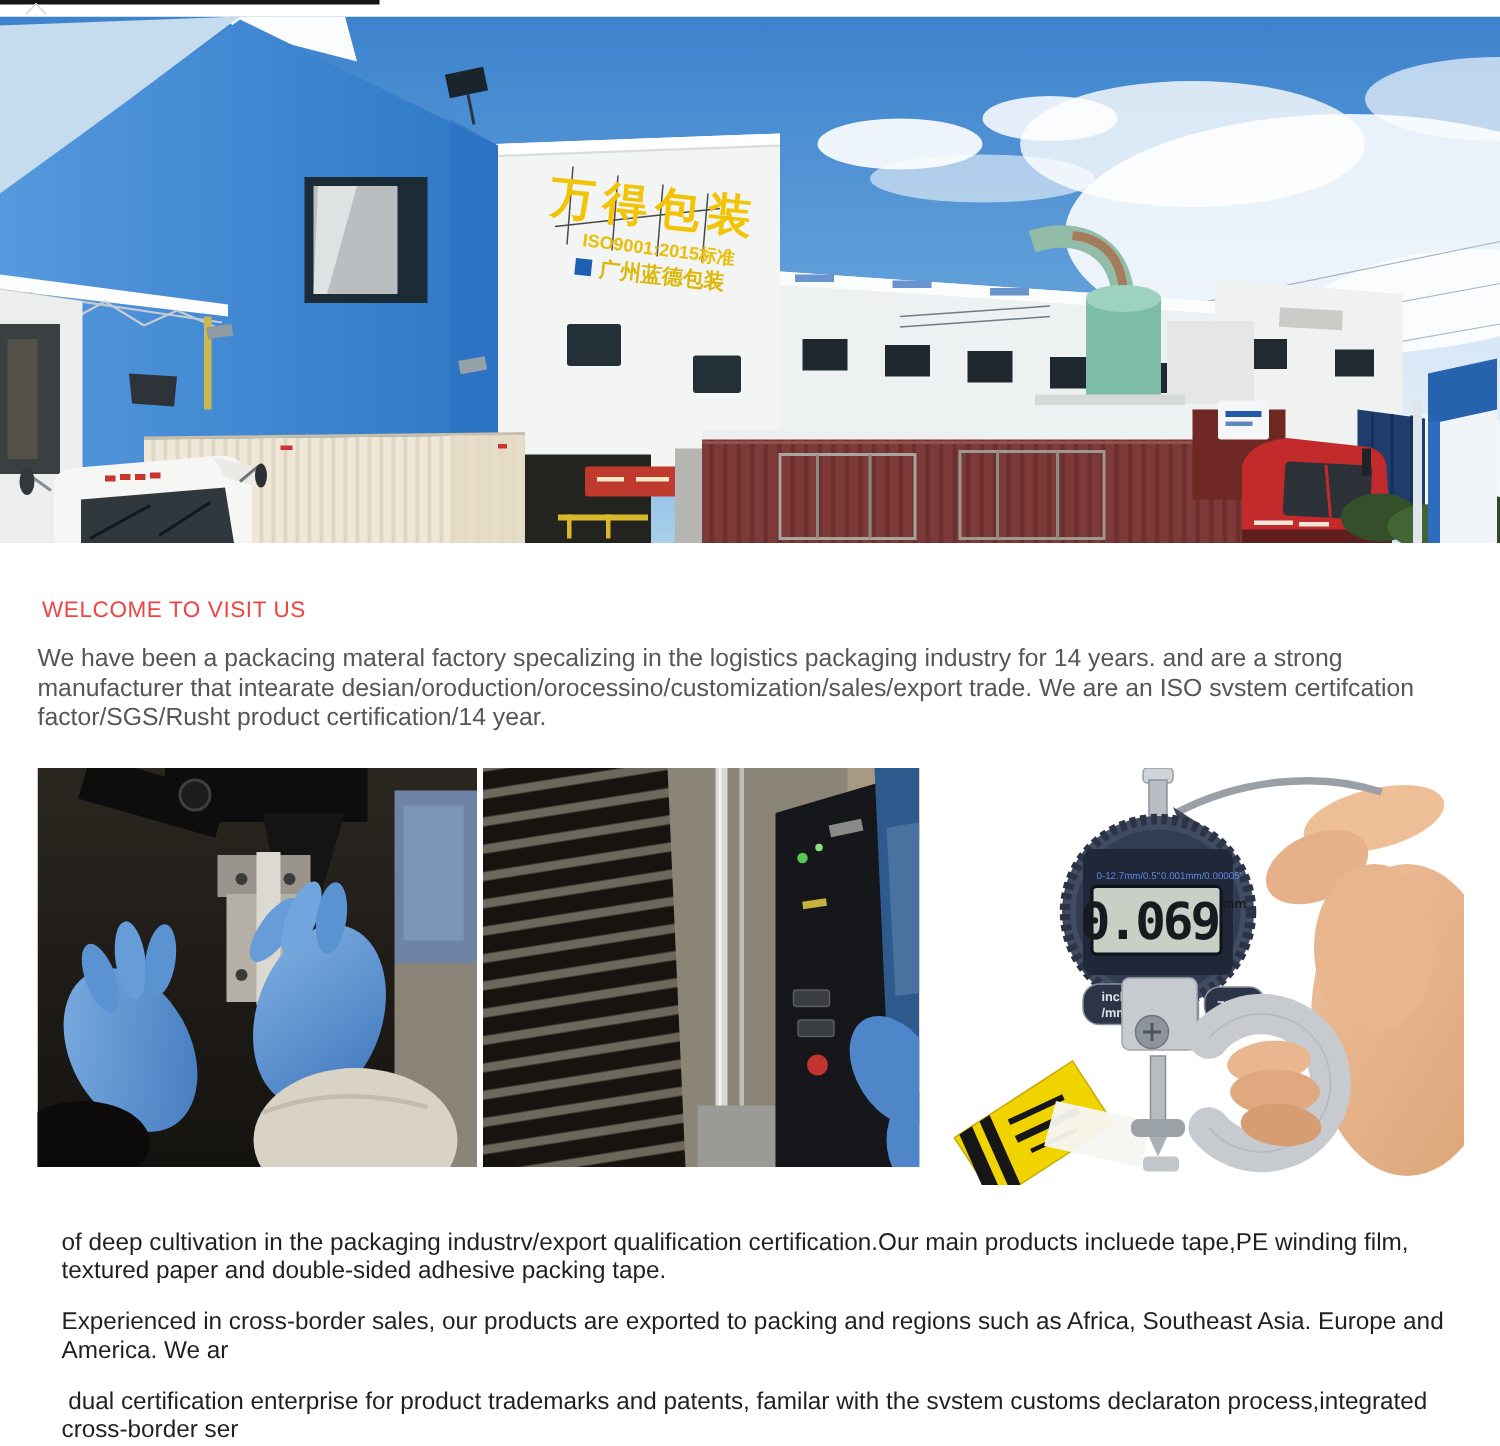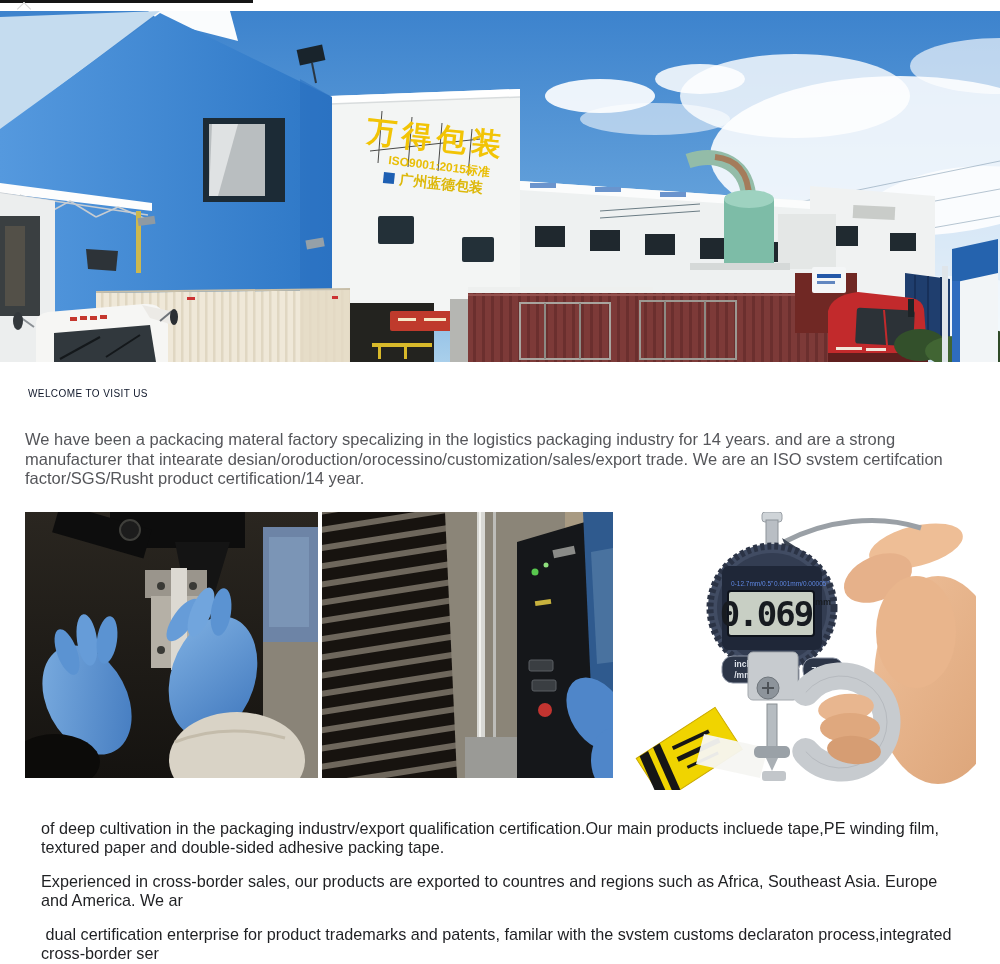--- a/index.html
+++ b/index.html
@@ -2,21 +2,21 @@
 <html><head>
 <meta charset="utf-8">
 <style>
   html,body{margin:0;padding:0;background:#fff;}
   body{font-family:"Liberation Sans",sans-serif;}
   #page{position:relative;width:1000px;height:964px;background:#fff;overflow:hidden;}
   .topbar{position:absolute;left:0;top:0;width:253px;height:3px;background:#161616;}
   .notch{position:absolute;left:19px;top:4px;width:9px;height:9px;background:#fff;
          border-left:1px solid #d6d6d6;border-top:1px solid #d6d6d6;transform:rotate(45deg);}
   .hero{position:absolute;left:0;top:11px;width:1000px;height:351px;}
-  .welcome-heading{position:absolute;left:28px;top:388px;font-size:10px;color:#0f172a;letter-spacing:.4px;}
+  .welcome-heading{position:absolute;left:28px;top:398px;font-size:15px;color:#ef4444;letter-spacing:.4px;}
   .welcome-para{position:absolute;left:25px;top:430px;width:957px;font-size:16.5px;line-height:19.5px;color:#55565a;}
   .img-left{position:absolute;left:25px;top:512px;width:588px;height:266px;}
   .img-right{position:absolute;left:616px;top:512px;width:360px;height:278px;}
   .bottom-text{position:absolute;left:25px;top:803px;width:957px;font-size:16.2px;line-height:18.6px;color:#1f2023;}
   .bottom-text p{margin:16px;white-space:pre-wrap;}
   svg{display:block;}
   text{font-family:"Liberation Sans",sans-serif;}
   .seg{font-family:"DejaVu Sans Mono",monospace;font-weight:bold;}
 </style>
 </head>
@@ -396,17 +396,17 @@
       <ellipse cx="230" cy="196" rx="28" ry="14" fill="#e8b68f" transform="rotate(-6 230 196)"></ellipse>
       <ellipse cx="234" cy="216" rx="30" ry="15" fill="#dfa87e"></ellipse>
       <ellipse cx="238" cy="238" rx="27" ry="14" fill="#d69d73" transform="rotate(5 238 238)"></ellipse>
       <ellipse cx="300" cy="120" rx="40" ry="56" fill="#e9b58c"></ellipse>
     </g>
   </svg>
   </div>
 
   <div class="bottom-text">
     <p>of deep cultivation in the packaging industrv/export qualification certification.Our main products incluede tape,PE winding film, textured paper and double-sided adhesive packing tape.</p>
-    <p>Experienced in cross-border sales, our products are exported to countres and regions such as Africa, Southeast Asia. Europe and America. We ar</p>
+    <p>Experienced in cross-border sales, our products are exported to packing and regions such as Africa, Southeast Asia. Europe and America. We ar</p>
     <p> dual certification enterprise for product trademarks and patents, familar with the svstem customs declaraton process,integrated cross-border ser</p>
   </div>
 
 </div>
 
 </body></html>

